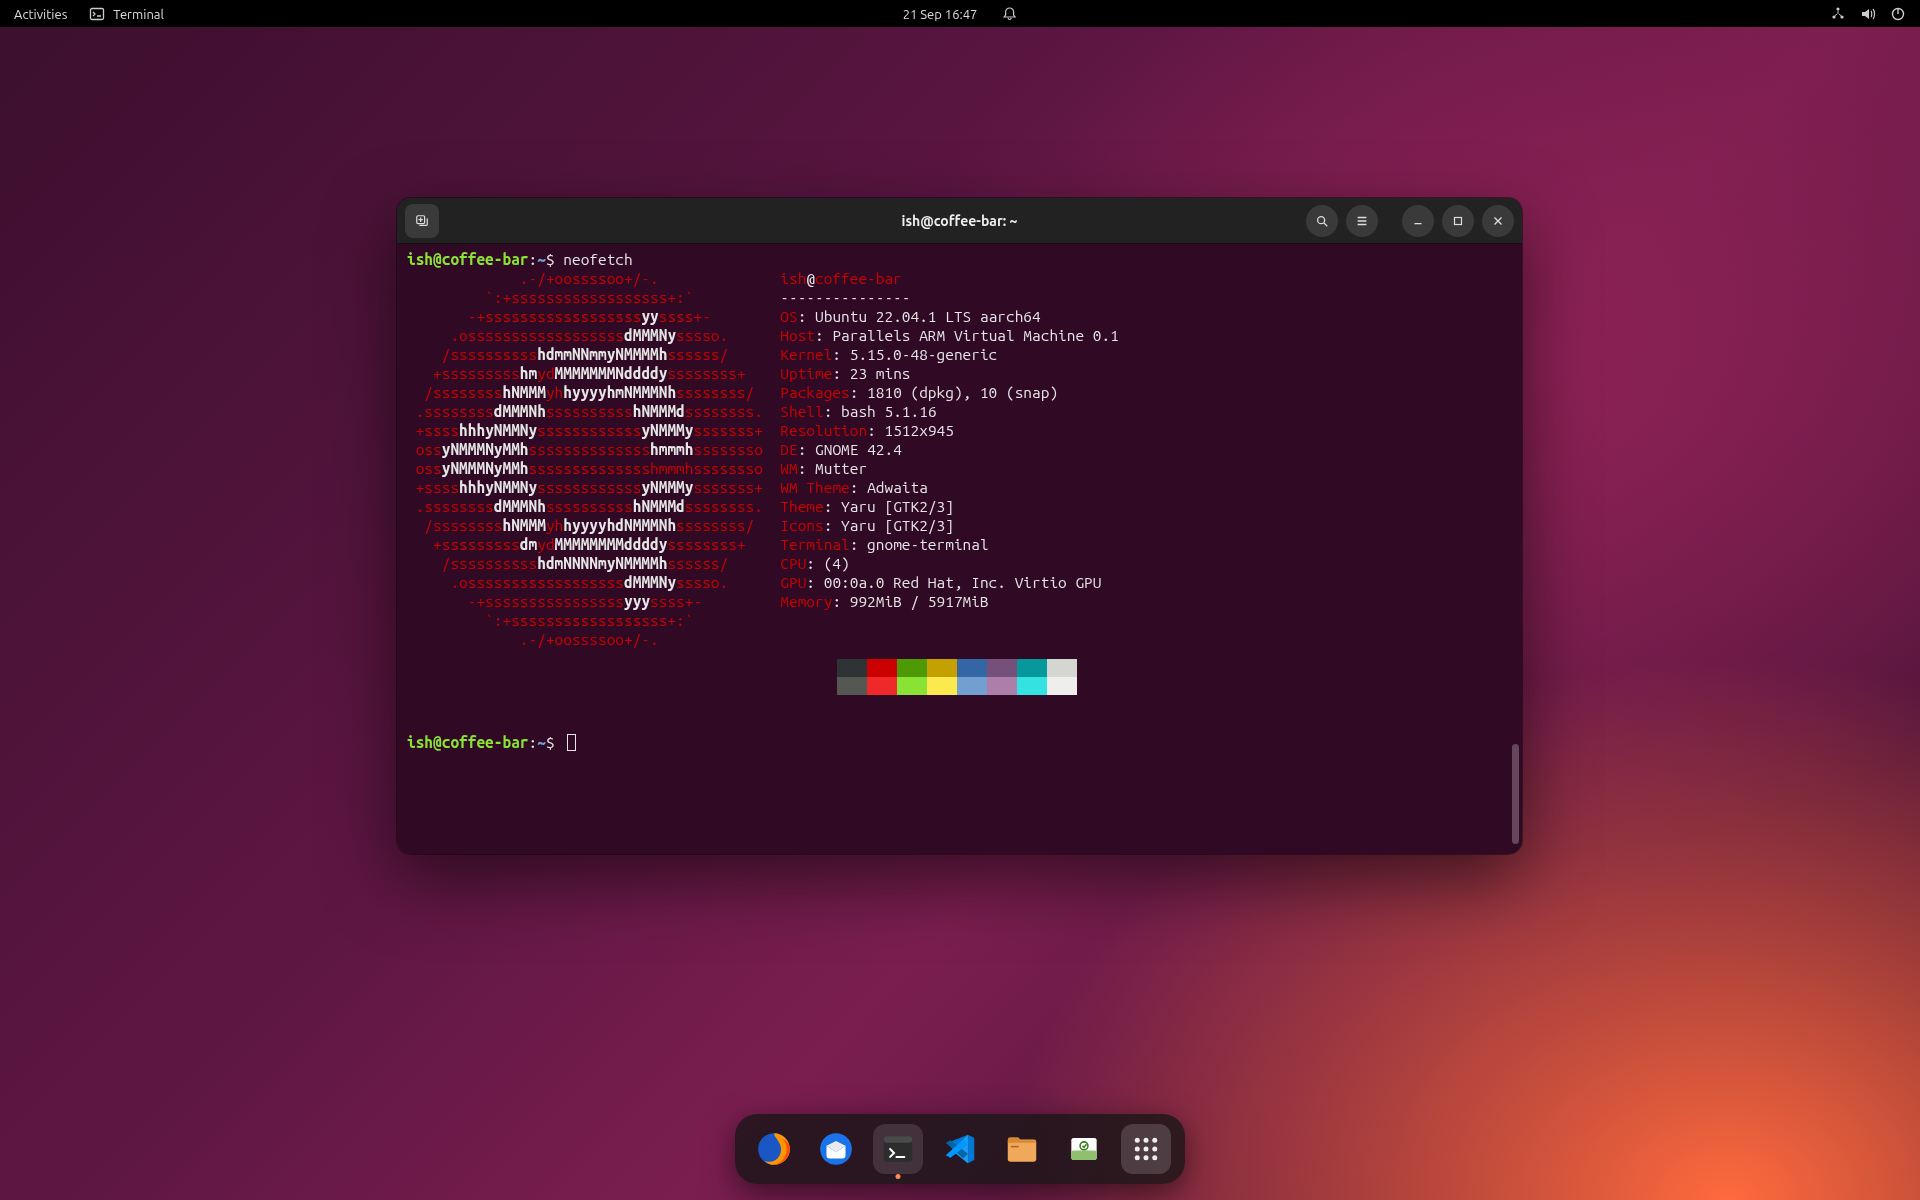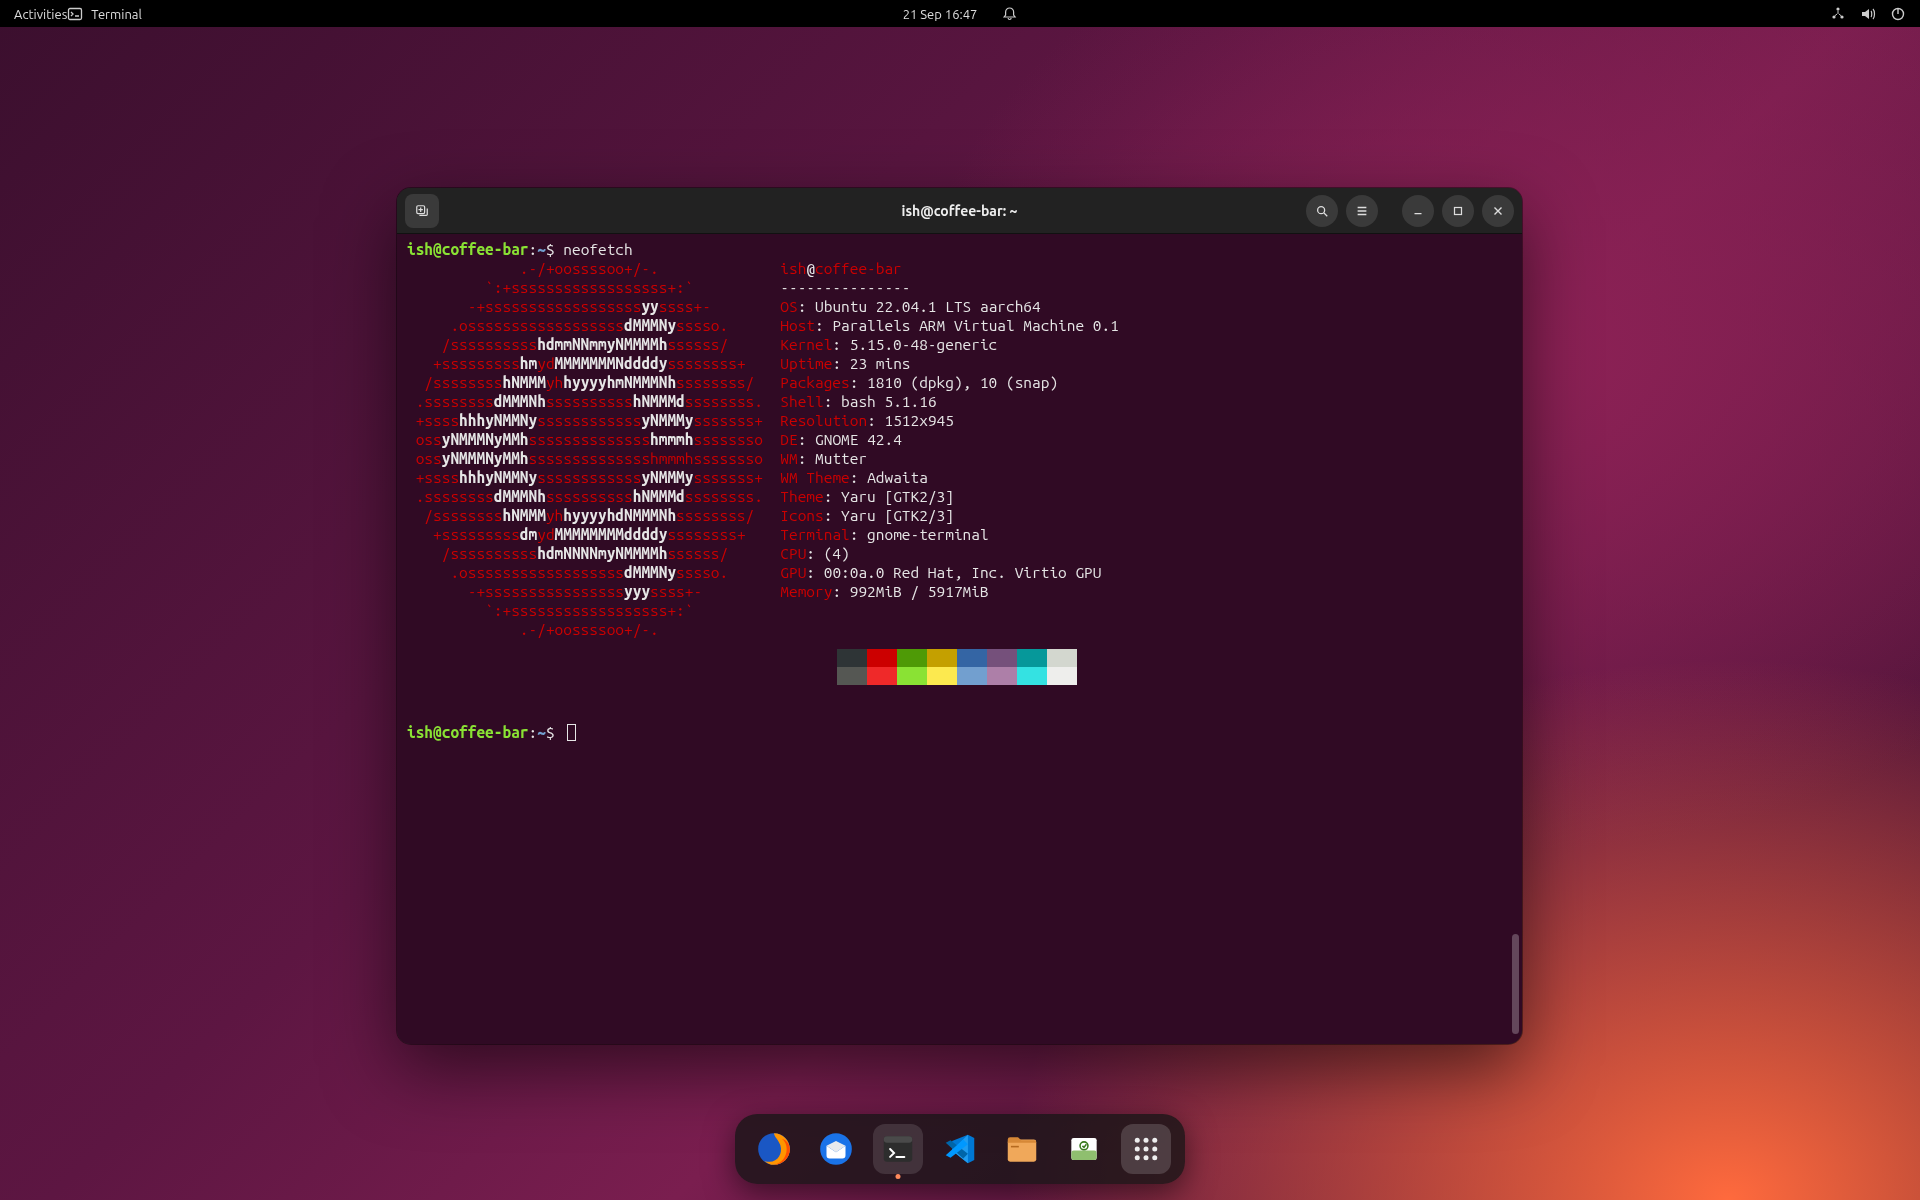--- a/index.html
+++ b/index.html
@@ -10,30 +10,30 @@
       radial-gradient(900px 700px at 80% 30%, #8c2155 0%, rgba(140,33,85,0) 70%),
       linear-gradient(135deg,#3b0f2e 0%,#5d1642 40%,#7a1e4f 60%,#3b0f2e 100%);
     position:relative;
   }
   
   .topbar {
     height:27px; width:100%; background:#000; color:#ddd;
     display:flex; align-items:center; font-size:13px;
     position:relative;
   }
-  .topbar .left { display:flex; align-items:center; padding-left:14px; }
+  .topbar .left { display:flex; align-items:center; gap:22px; padding-left:14px; }
   .topbar .center { position:absolute; left:50%; transform:translateX(-50%); display:flex; align-items:center; gap:24px;}
   .topbar .right { margin-left:auto; display:flex; align-items:center; gap:14px; padding-right:14px;}
   .topbar .appmenu { display:flex; align-items:center; gap:8px;}
   .topbar svg { display:block; }
   .icon-box { width:16px; height:16px; display:inline-flex; align-items:center; justify-content:center;}
 
   
   .terminal-window {
-    position:absolute; left:397px; top:188px; width:1125px; height:856px;
+    position:absolute; left:397px; top:198px; width:1125px; height:656px;
     background:#2b2b2b; border-radius:14px;
     box-shadow:0 25px 70px rgba(0,0,0,0.55), 0 0 0 1px rgba(0,0,0,0.4);
     display:flex; flex-direction:column; overflow:hidden;
   }
   .titlebar {
     height:46px; background:#222; display:flex; align-items:center;
     padding:0 8px; gap:8px; position:relative;
     border-bottom:1px solid #111;
   }
   .titlebar .title { position:absolute; left:50%; transform:translateX(-50%); color:#eee; font-size:14px; font-weight:600;}

